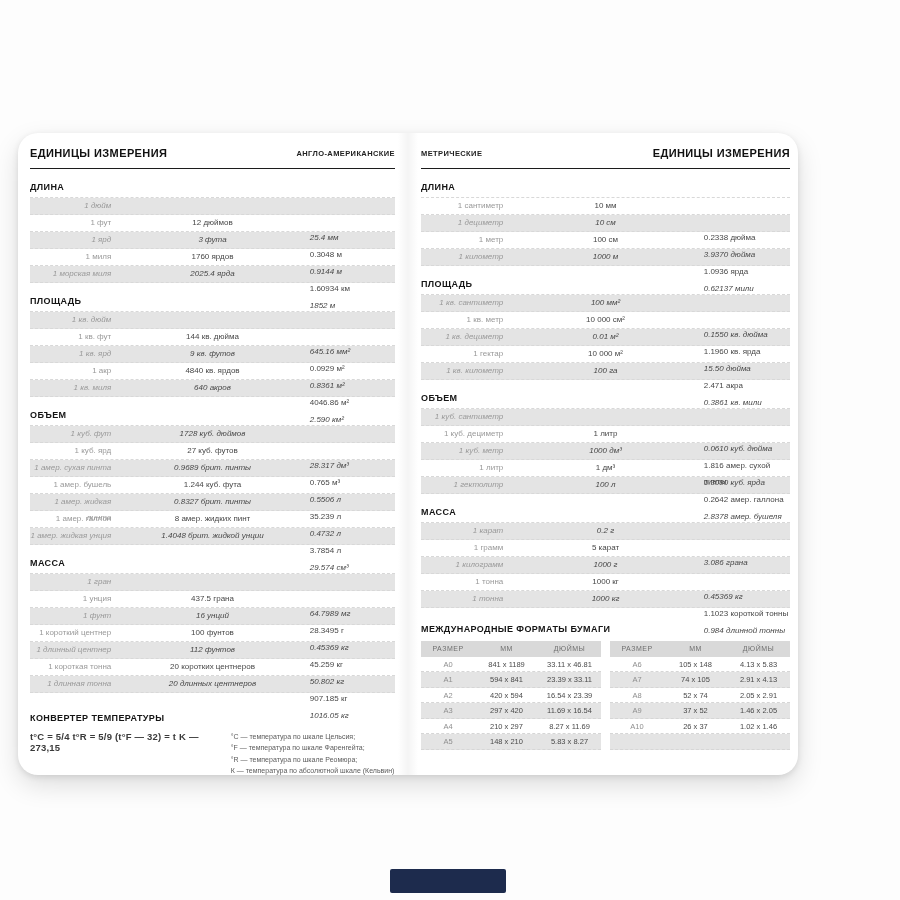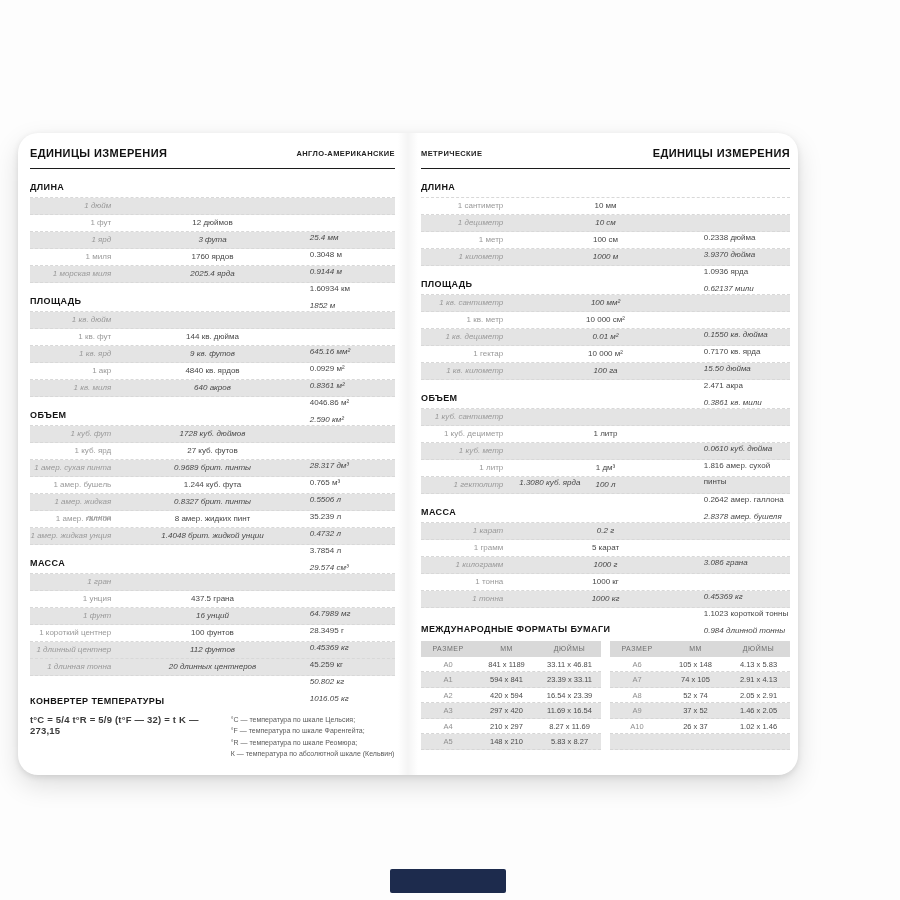--- a/index.html
+++ b/index.html
@@ -187,20 +187,25 @@
               <div class="unit-row">
                 <span class="c0">1 короткий центнер</span>
                 <span class="c1">100 фунтов</span>
                 <span class="c2">45.259 кг</span>
               </div>
               <div class="unit-row shaded">
                 <span class="c0">1 длинный центнер</span>
                 <span class="c1">112 фунтов</span>
                 <span class="c2">50.802 кг</span>
               </div>
+              <div class="unit-row">
+                <span class="c0">1 короткая тонна</span>
+                <span class="c1">20 коротких центнеров</span>
+                <span class="c2">907.185 кг</span>
+              </div>
               <div class="unit-row shaded">
                 <span class="c0">1 длинная тонна</span>
                 <span class="c1">20 длинных центнеров</span>
                 <span class="c2">1016.05 кг</span>
               </div>
             </div>
           </div>
         </div>
 
       <div class="temp">
@@ -253,21 +258,21 @@
             <div class="section-title">ПЛОЩАДЬ</div>
             <div class="unit-table">
               <div class="unit-row shaded">
                 <span class="c0">1 кв. сантиметр</span>
                 <span class="c1">100 мм²</span>
                 <span class="c2">0.1550 кв. дюйма</span>
               </div>
               <div class="unit-row">
                 <span class="c0">1 кв. метр</span>
                 <span class="c1">10 000 см²</span>
-                <span class="c2">0.7170 кв. ярда</span>
+                <span class="c2">1.1960 кв. ярда</span>
               </div>
               <div class="unit-row shaded">
                 <span class="c0">1 кв. дециметр</span>
                 <span class="c1">0.01 м²</span>
                 <span class="c2">15.50 дюйма</span>
               </div>
               <div class="unit-row">
                 <span class="c0">1 гектар</span>
                 <span class="c1">10 000 м²</span>
                 <span class="c2">2.471 акра</span>
@@ -287,20 +292,21 @@
                 <span class="c1"></span>
                 <span class="c2">0.0610 куб. дюйма</span>
               </div>
               <div class="unit-row">
                 <span class="c0">1 куб. дециметр</span>
                 <span class="c1">1 литр</span>
                 <span class="c2">1.816 амер. сухой пинты</span>
               </div>
               <div class="unit-row shaded">
                 <span class="c0">1 куб. метр</span>
+                <span class="c1">1000 дм³</span>
                 <span class="c2">1.3080 куб. ярда</span>
               </div>
               <div class="unit-row">
                 <span class="c0">1 литр</span>
                 <span class="c1">1 дм³</span>
                 <span class="c2">0.2642 амер. галлона</span>
               </div>
               <div class="unit-row shaded">
                 <span class="c0">1 гектолитр</span>
                 <span class="c1">100 л</span>

